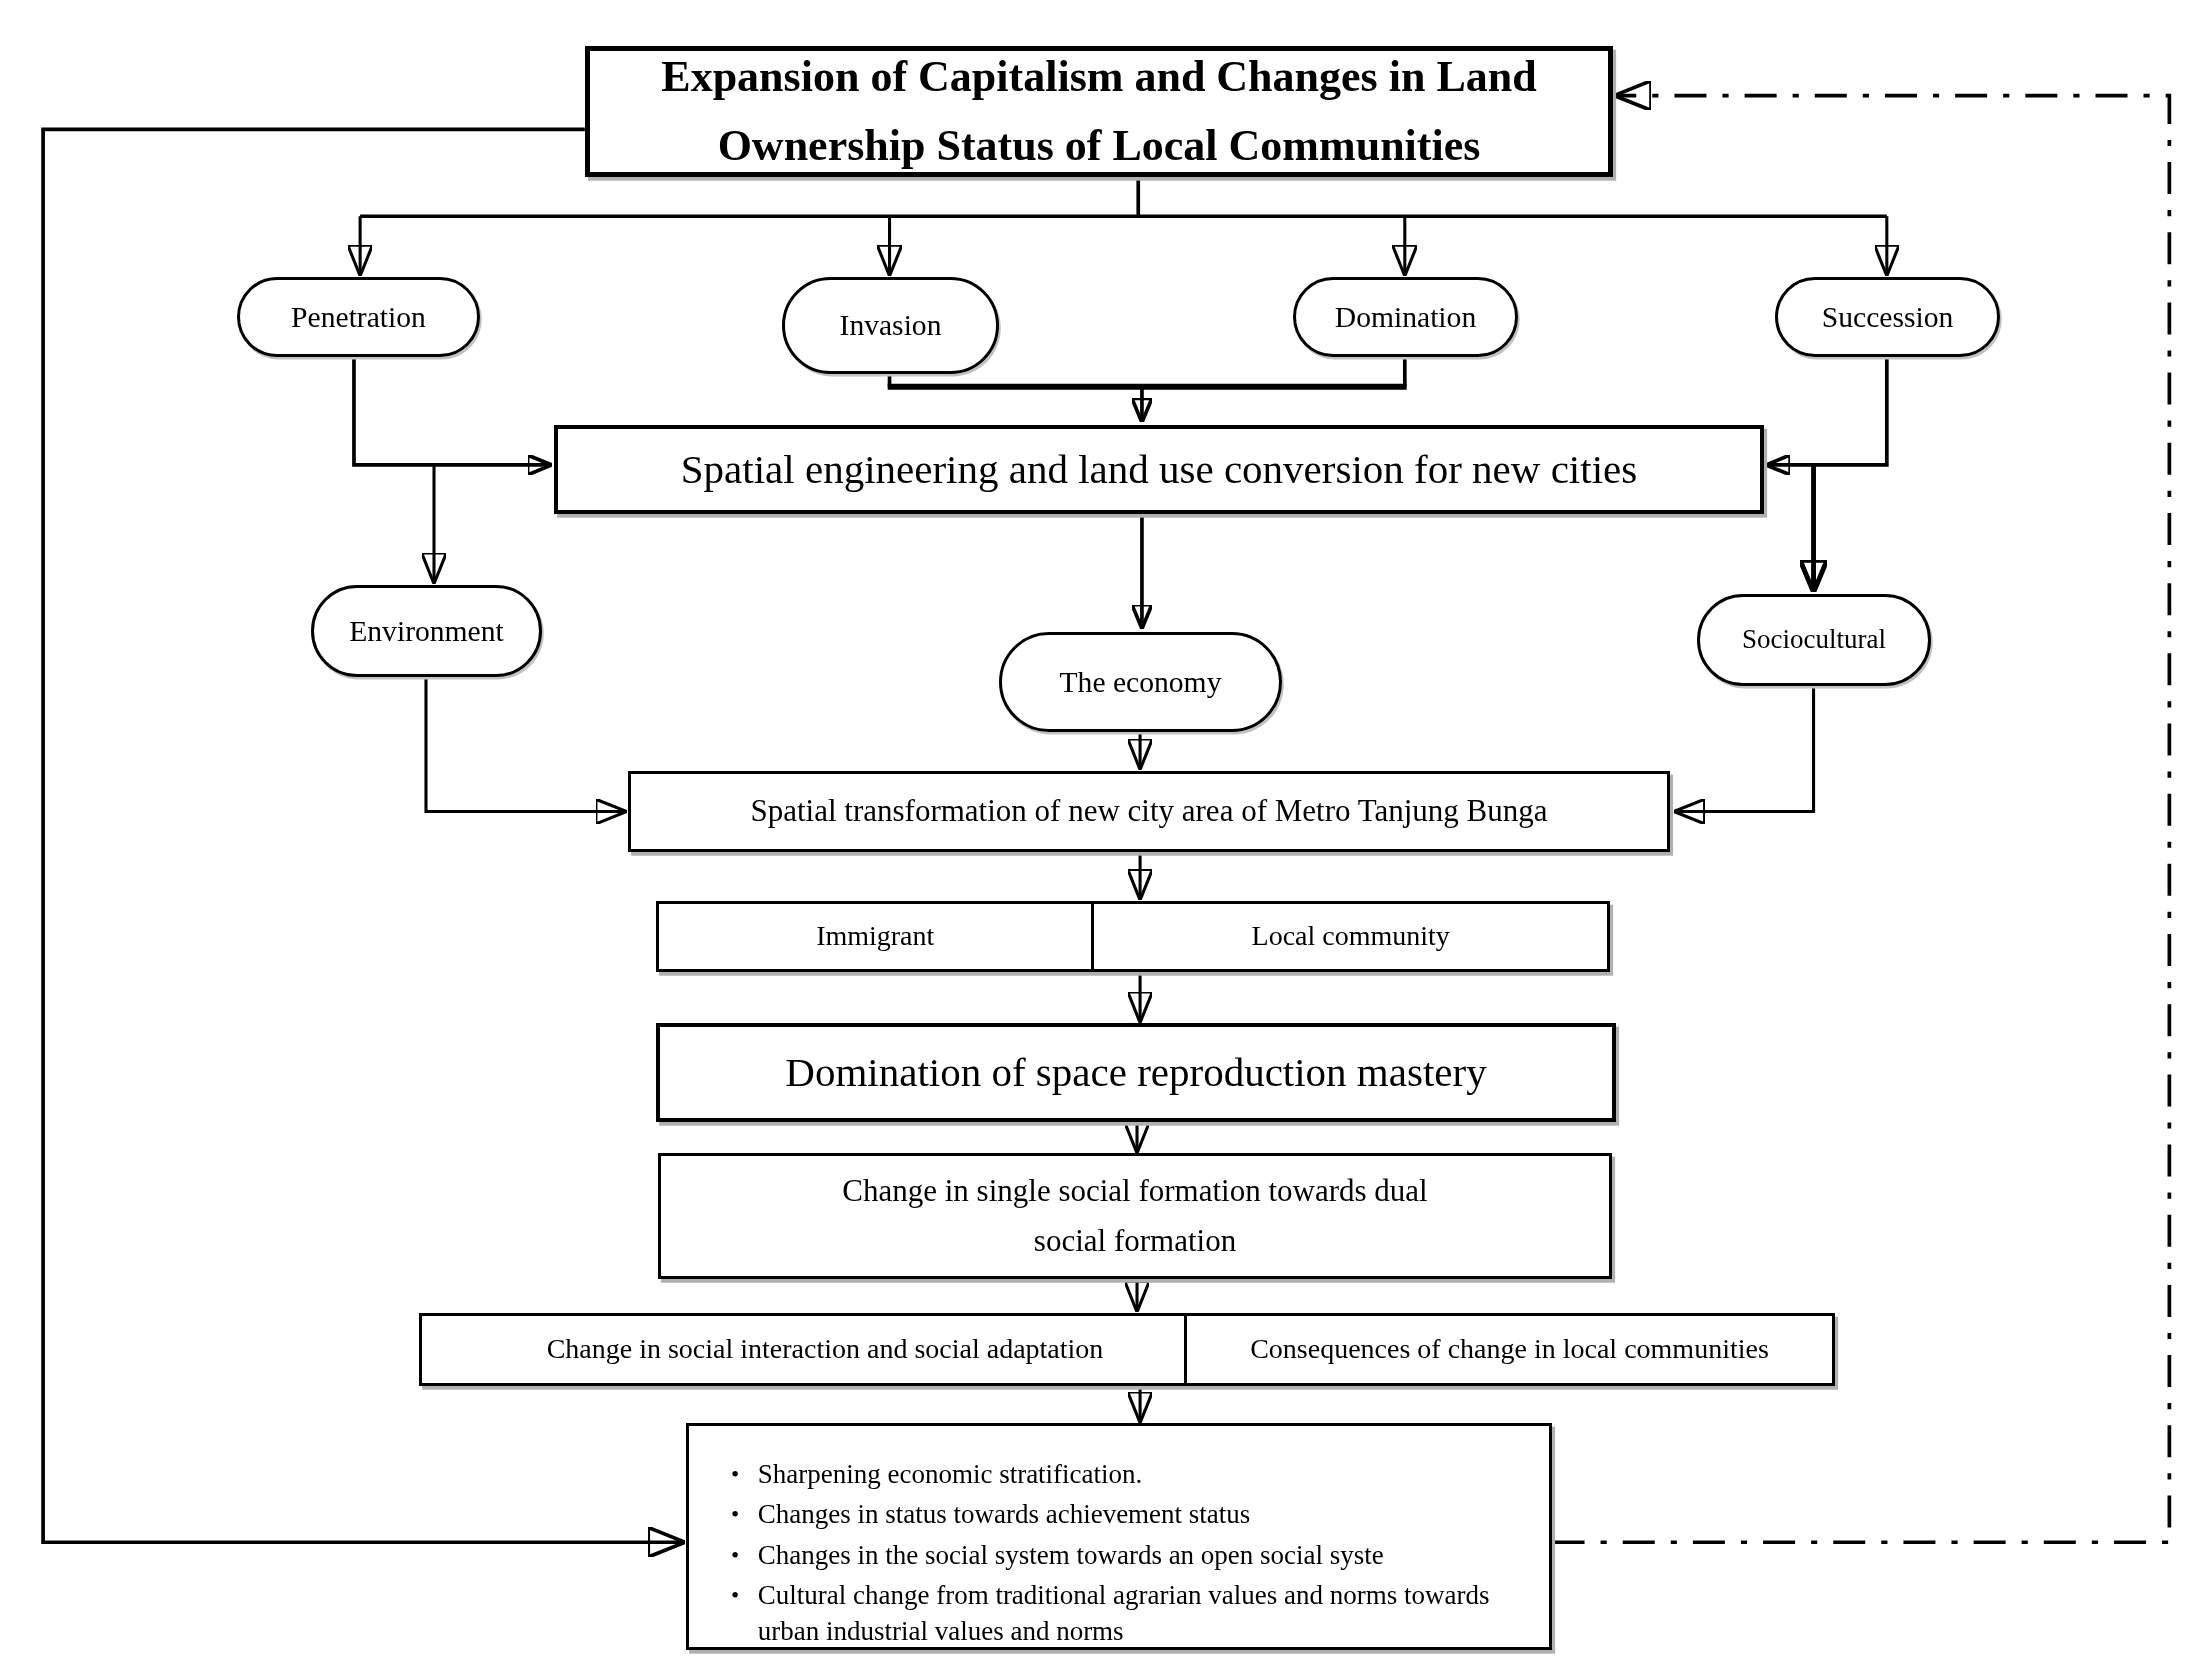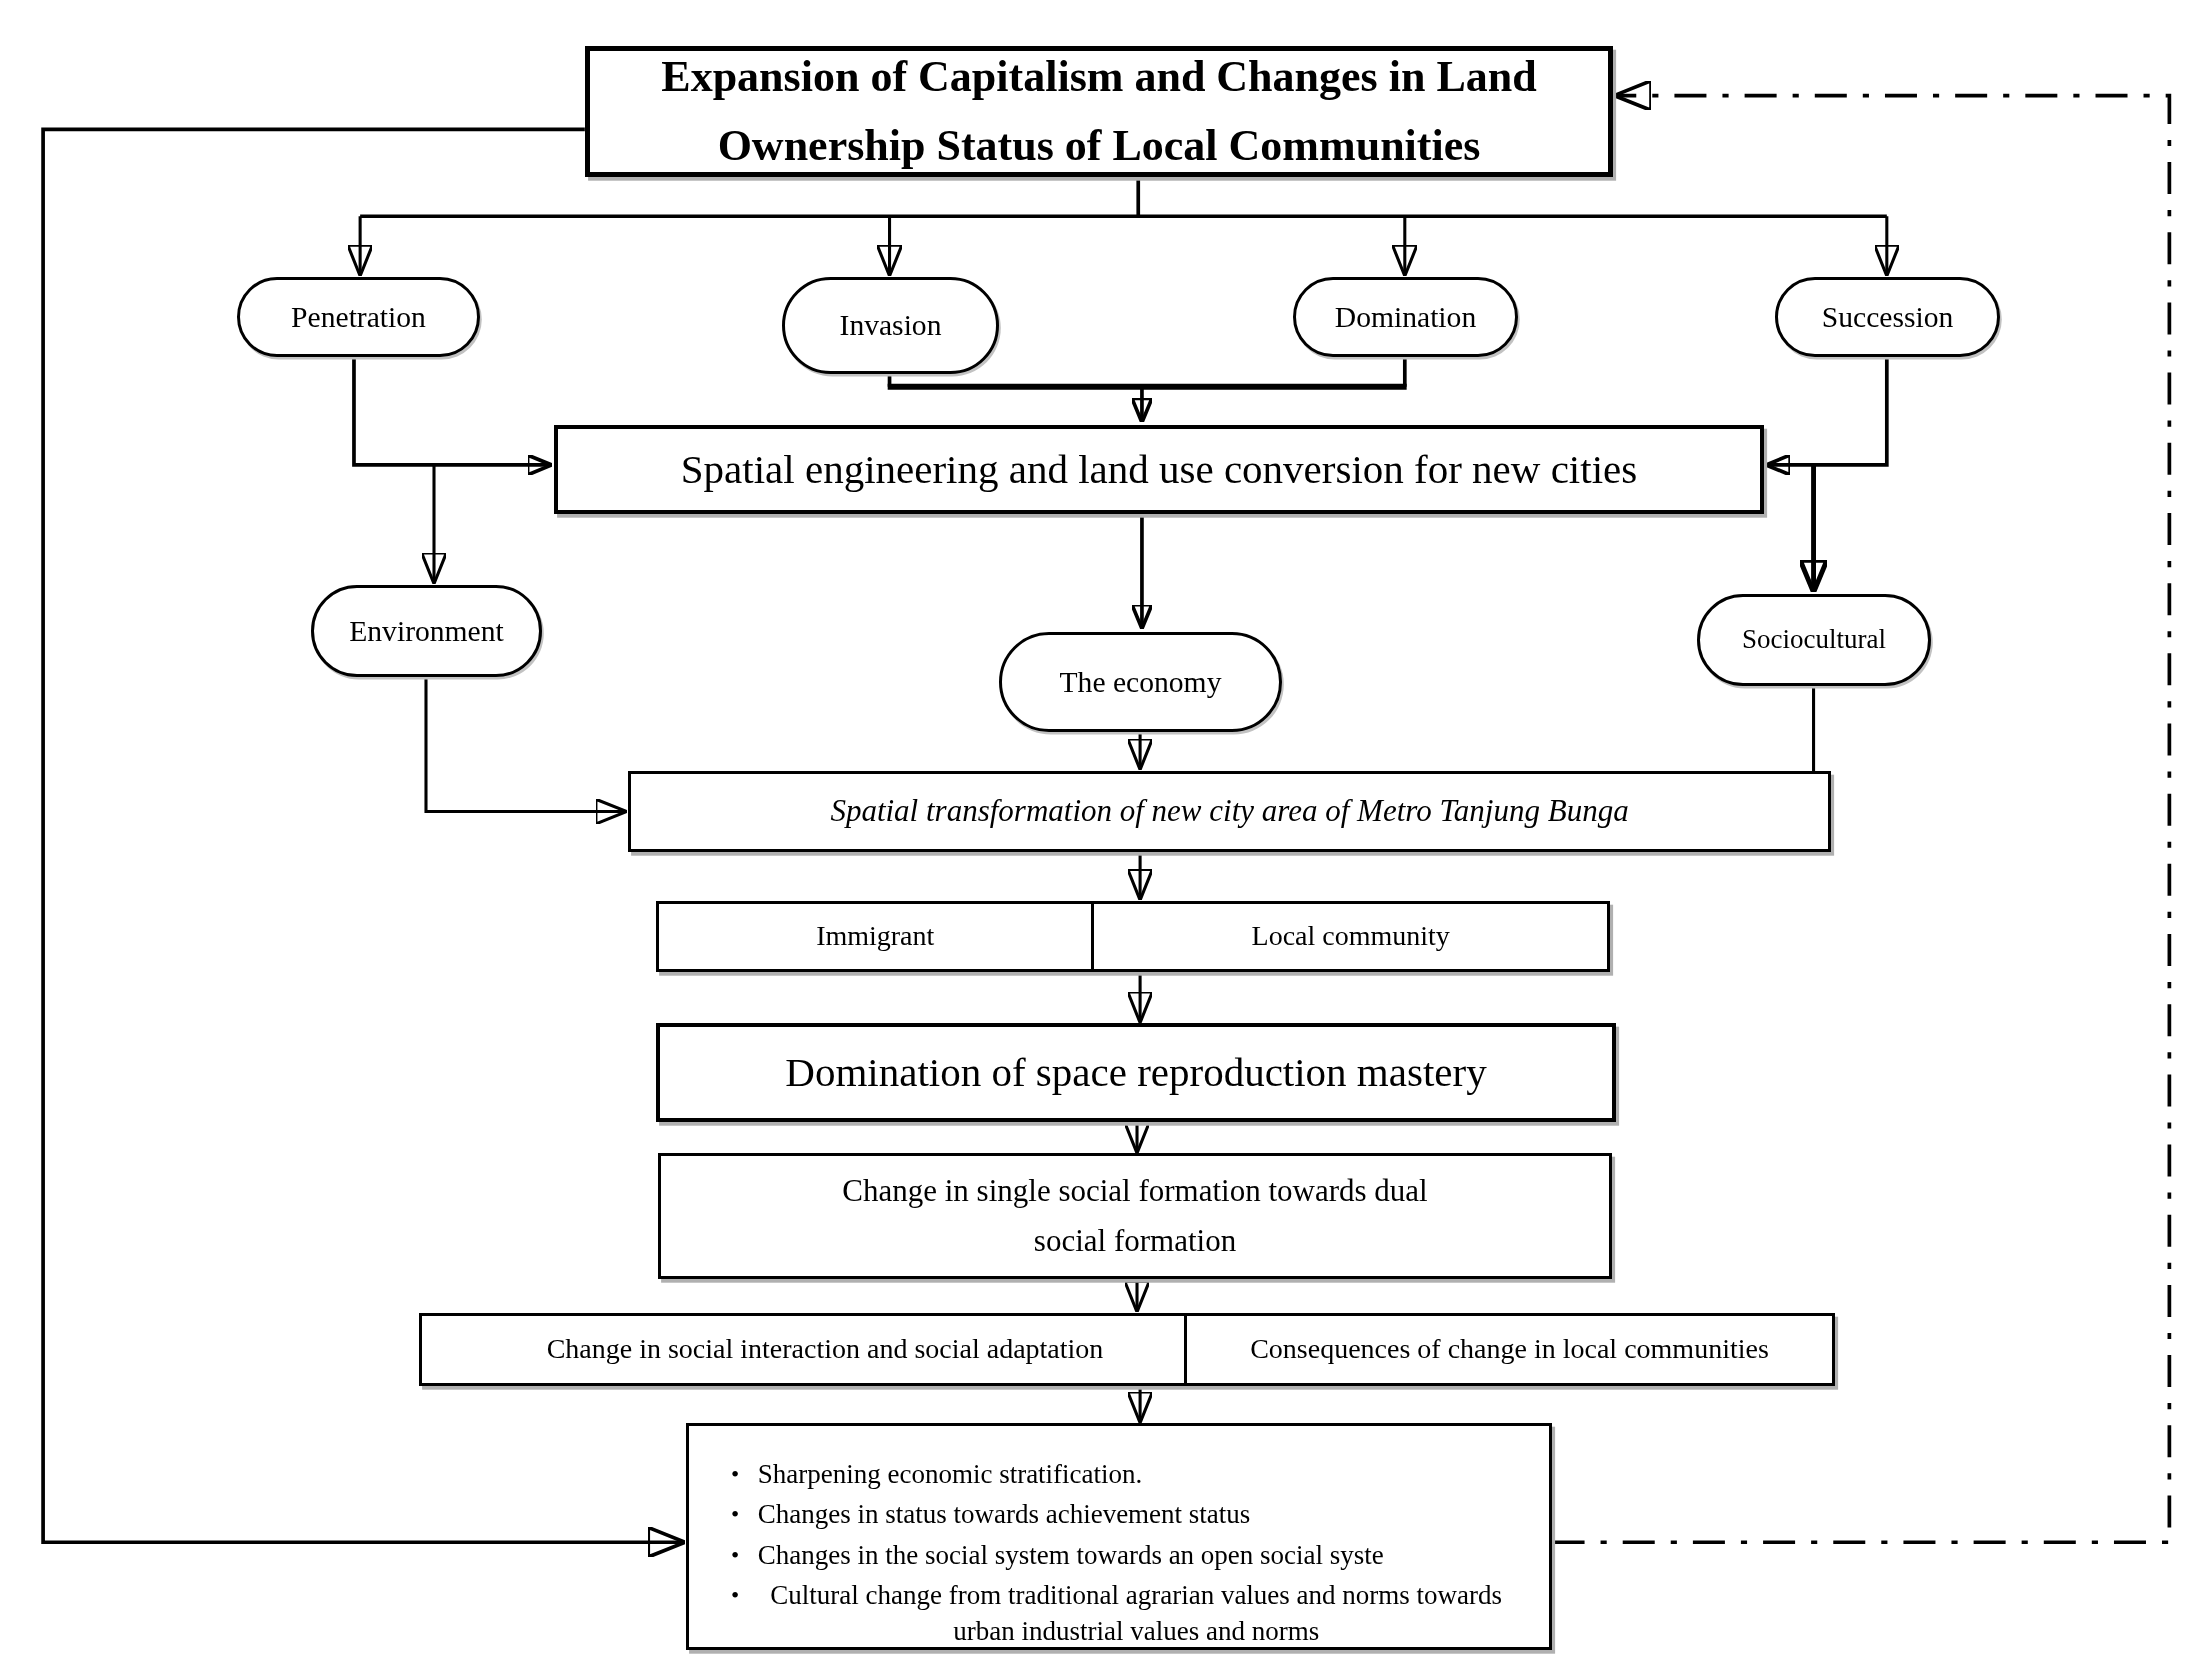--- a/index.html
+++ b/index.html
@@ -56,21 +56,21 @@
   }
   ul.outcomes { list-style: none; margin: 0; padding: 0; }
   ul.outcomes li {
     display: flex;
     gap: 18.5px;
     font-size: 27px;
     line-height: 1.32;
     margin: 4.9px 0;
   }
   ul.outcomes li .blt { flex: 0 0 auto; font-size: 23.4px; padding-top: 1.8px; }
-  ul.outcomes li .btxt { max-width: 757px; text-align: center; }
+  ul.outcomes li .btxt { max-width: 757px; }
 </style>
 </head>
 <body>
 
 <div class="canvas">
 
   <svg class="connectors" viewBox="0 0 3564 2722" xmlns="http://www.w3.org/2000/svg">
     <defs>
       <marker id="ah" markerWidth="10" markerHeight="8" refX="9" refY="4" orient="auto" markerUnits="strokeWidth">
         <path d="M0,0 L10,4 L0,8 Z" fill="#000000" stroke="none"></path>
@@ -139,21 +139,21 @@
   <div class="node stadium oval-label" style="left:311px; top:585px; width:231px; height:92px;">
     <span>Environment</span>
   </div>
   <div class="node stadium oval-label" style="left:999px; top:632px; width:283px; height:100px;">
     <span>The economy</span>
   </div>
   <div class="node stadium oval-label" style="left:1697px; top:594px; width:234px; height:92px; font-size:27px;">
     <span>Sociocultural</span>
   </div>
 
-  <div class="node process shadowed" style="left:628px; top:771px; width:1203px; height:81px; font-size:31px;font-style:italic;">
+  <div class="node process shadowed" style="left:628px; top:771px; width:1042px; height:81px; font-size:31px;">
     <span>Spatial transformation of new city area of Metro Tanjung Bunga</span>
   </div>
 
   <div class="node split shadowed" style="left:656px; top:901px; width:954px; height:71px;">
     <div class="cell left">
       <span>Immigrant</span>
     </div>
     <div class="cell">
       <span>Local community</span>
     </div>

